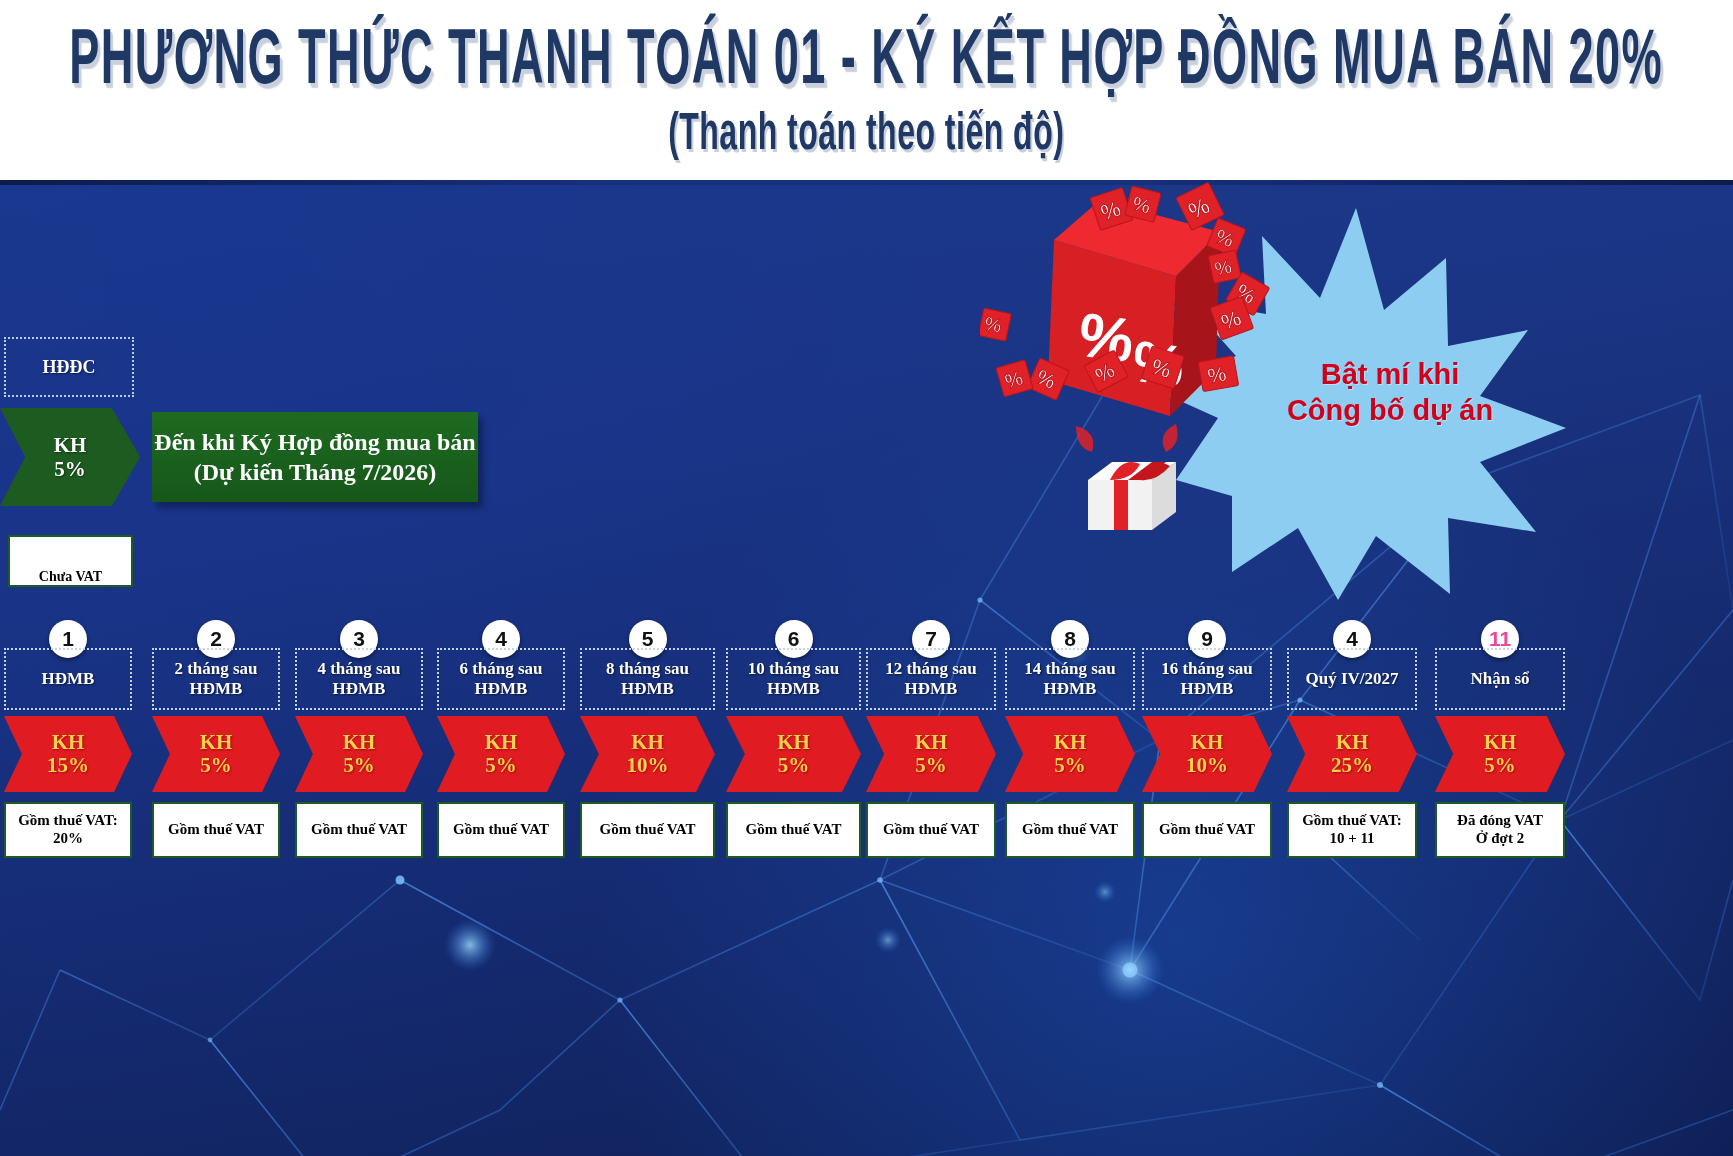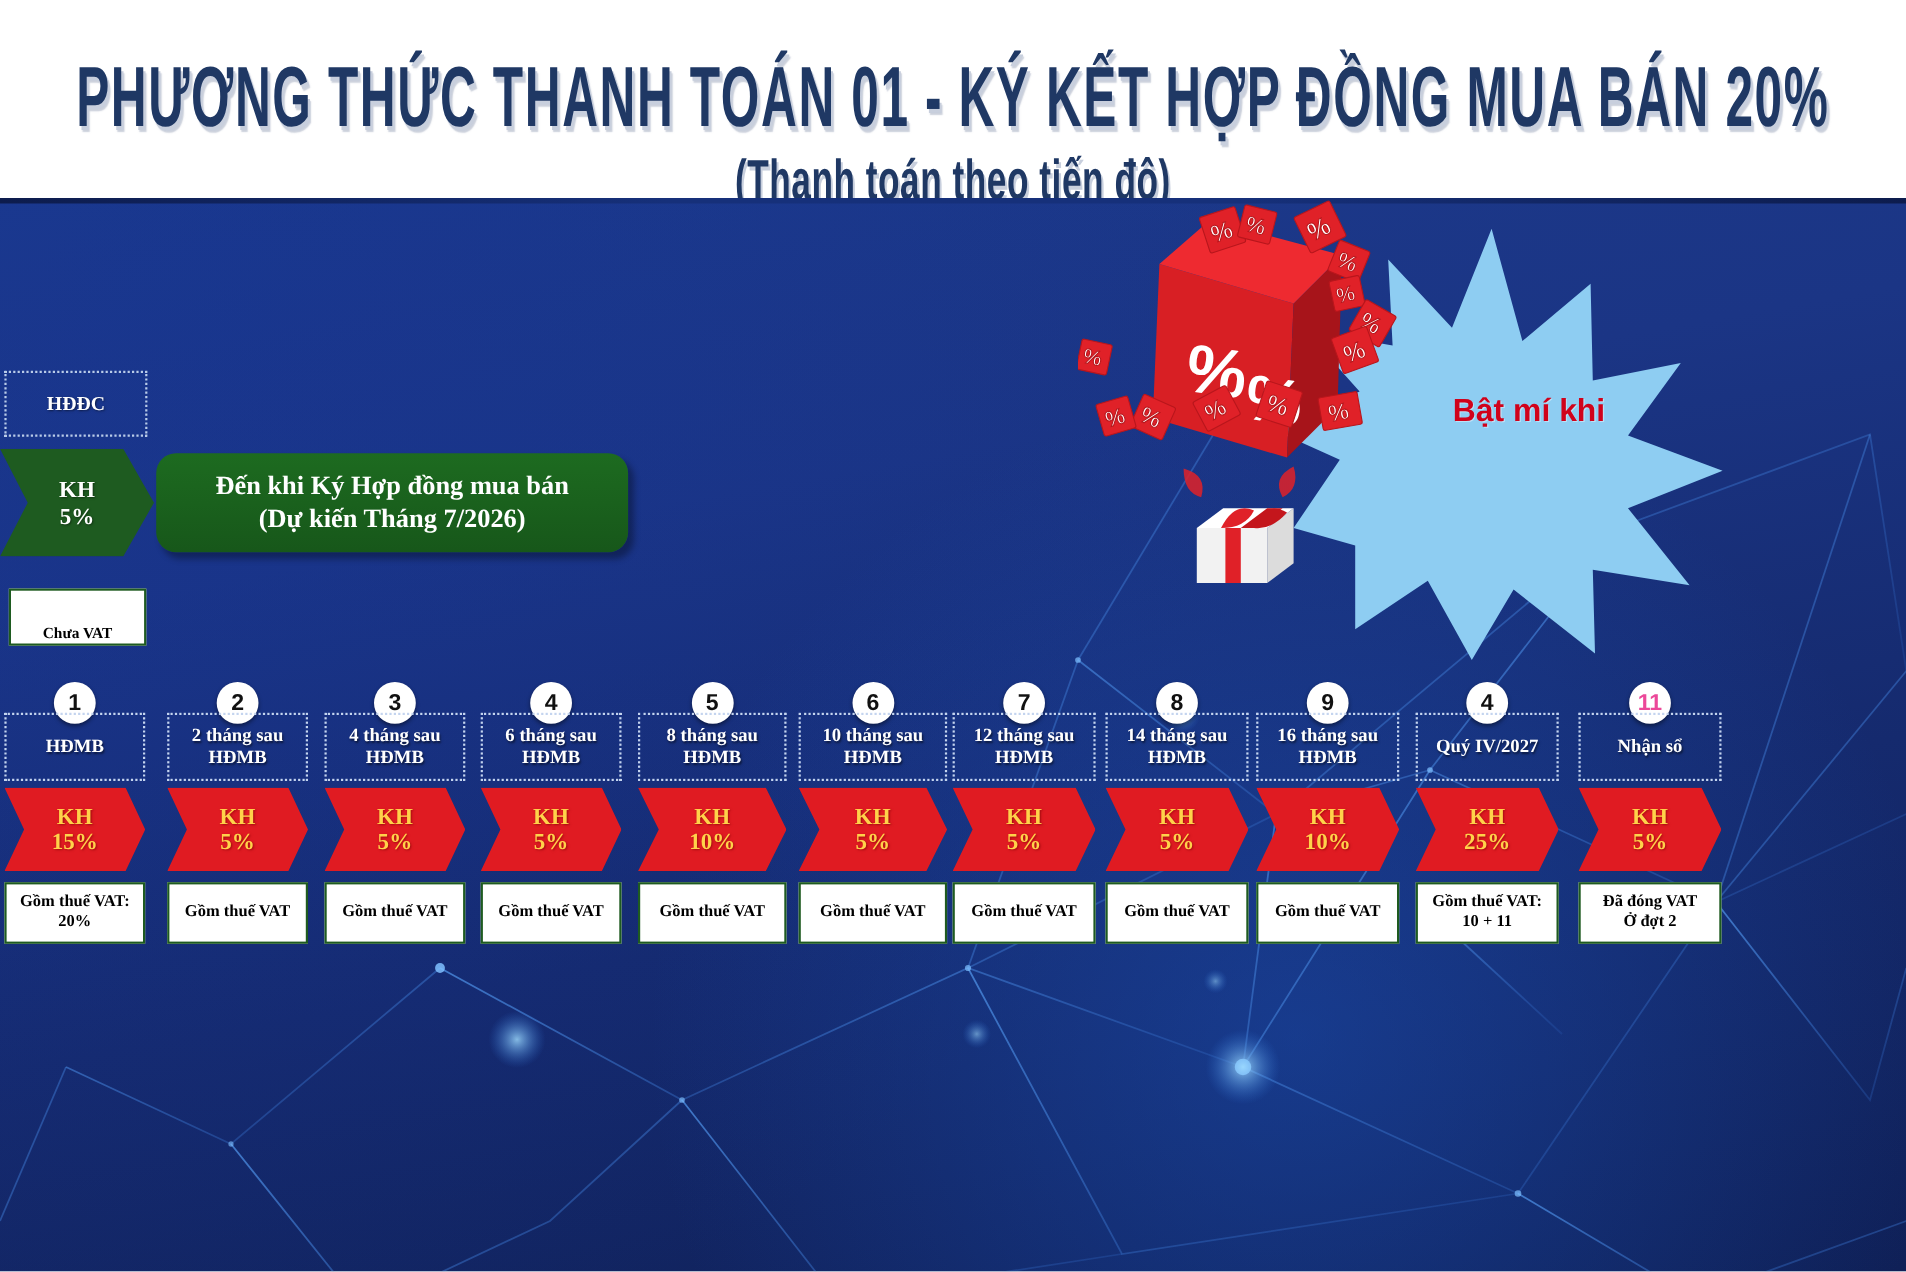--- a/index.html
+++ b/index.html
@@ -21,21 +21,21 @@
   
   .header {
     position: absolute;
     left: 0; top: 0;
     width: 1733px;
     height: 180px;
     background: #ffffff;
     display: flex;
     flex-direction: column;
     align-items: center;
-    justify-content: flex-end;
+    justify-content: center;
     overflow: hidden;
   }
   .header-line1 {
     font-family: "Liberation Sans", "DejaVu Sans", sans-serif;
     font-weight: 700;
     font-size: 47px;
     letter-spacing: 1.5px;
     color: #1f3864;
     transform: scaleY(1.65) scaleX(0.96);
     transform-origin: center;
@@ -99,29 +99,28 @@
     left: 0px; top: 228px;
     width: 140px; height: 98px;
     background: #1e5b20;
     font-weight: 700; font-size: 21px; line-height: 1.15;
     text-shadow: 1px 1px 2px rgba(0,0,0,0.45);
     filter: drop-shadow(3px 4px 3px rgba(0,0,0,0.35));
   }
 
   .green-banner {
     position: absolute;
-    left: 142px; top: 232px;
-    width: 429px; height: 90px;
+    left: 152px; top: 232px;
+    width: 326px; height: 90px;
     background: linear-gradient(180deg,#1d6b20 0%,#17571a 100%);
     display: flex; align-items: center; justify-content: center;
     flex-direction: column;
     color: #ffffff; font-weight: 700; font-size: 24px; line-height: 1.25;
     text-align: center;
     box-shadow: 5px 6px 6px rgba(0,0,0,0.33);
-    border-radius: 18px;
   }
 
   .chuavat {
     position: absolute;
     left: 8px; top: 355px;
     width: 125px; height: 52px;
     background: #ffffff;
     border: 2px solid #1e5b20;
     display: flex; align-items: flex-end; justify-content: center;
     color: #000000; font-weight: 700; font-size: 14px;
@@ -355,20 +354,21 @@
         <polygon points="148,300 172,282 186,282 162,300" fill="#c4161c"></polygon>
         <path d="M130,300 q12,-24 30,-16 q-8,16 -30,16 Z" fill="#e02128"></path>
         <path d="M160,300 q10,-26 30,-14 q-14,16 -30,14 Z" fill="#c4161c"></path>
         <path d="M96,246 q22,6 16,26 q-16,-4 -16,-26 Z" fill="#e02128" opacity="0.85"></path>
         <path d="M196,244 q-20,10 -10,28 q16,-8 10,-28 Z" fill="#e02128" opacity="0.85"></path>
       </g>
     </svg>
 
     <div class="burst-text">
       <div>Bật mí khi</div>
+      <div>Công bố dự án</div>
     </div>
   </div>
 
   <div class="timeline">
 
     <div class="col" style="left:4px;width:128px;">
       <div class="num-circle">1</div>
       <div class="stage-box">
         <span><span>HĐMB</span><br><span></span></span>
       </div>

